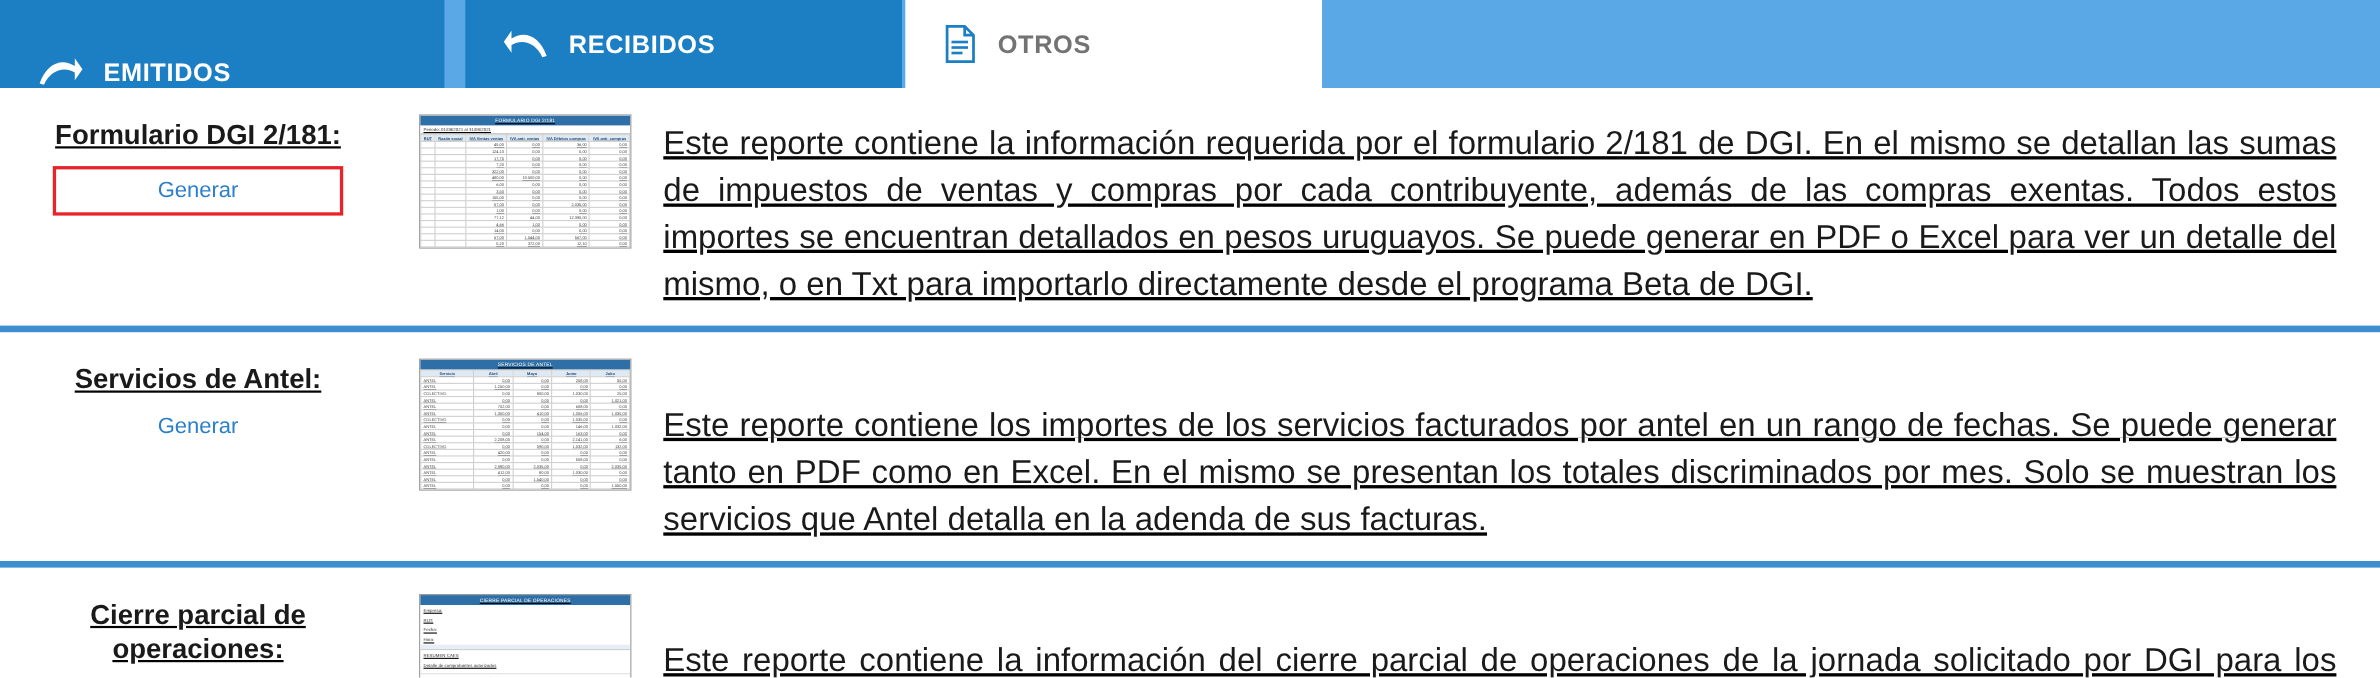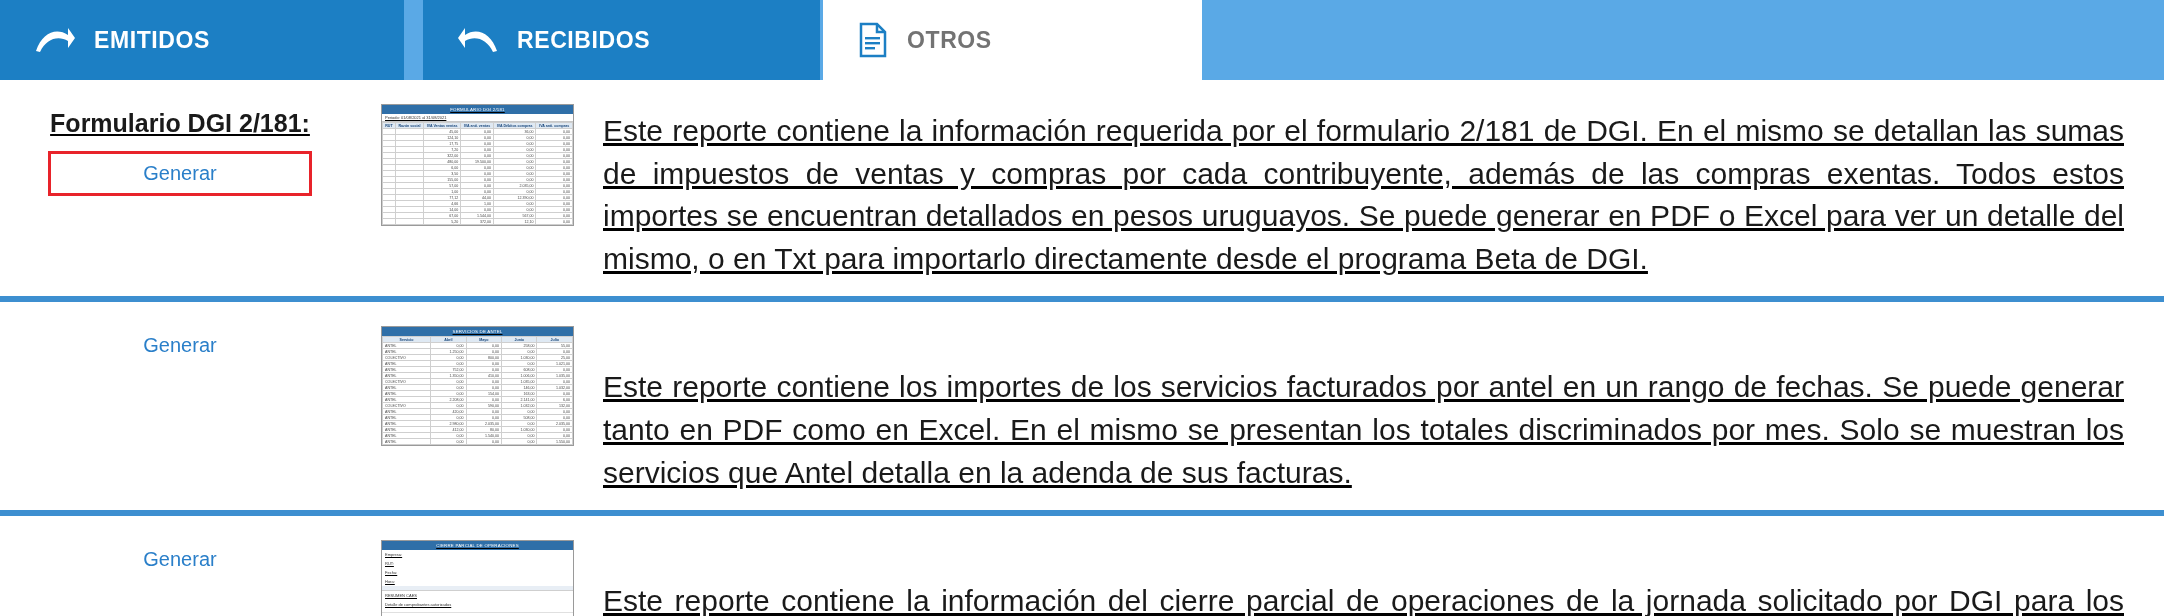--- a/index.html
+++ b/index.html
@@ -26,20 +26,21 @@
     gap: 18px;
     padding: 0 34px;
     height: 80px;
     cursor: pointer;
     user-select: none;
   }
   .tab-emitidos {
     width: 404px;
     background: #1c7fc4;
     color: #ffffff;
+    align-items: flex-end;
   }
   .tab-recibidos {
     width: 400px;
     background: #1c7fc4;
     color: #ffffff;
     border-left: 3px solid #5aa9e6;
     margin-left: 16px;
   }
   .tab-otros {
     width: 382px;
@@ -376,20 +377,21 @@
 
     <div class="row-desc-col">
       <div class="row-desc">Este reporte contiene la información requerida por el formulario 2/181 de DGI. En el mismo se detallan las sumas de impuestos de ventas y compras por cada contribuyente, además de las compras exentas. Todos estos importes se encuentran detallados en pesos uruguayos. Se puede generar en PDF o Excel para ver un detalle del mismo, o en Txt para importarlo directamente desde el programa Beta de DGI.</div>
     </div>
   </div>
 
   <div class="divider"></div>
 
   <div class="row">
     <div class="row-title-col">
+      <div class="row-title">Servicios de Antel:</div>
       <a class="generar-link" href="#">Generar</a>
     </div>
 
     <div class="row-thumb-col">
       <div class="thumb">
         <div class="thumb-head">SERVICIOS DE ANTEL</div>
         <table class="thumb-table">
           <tbody>
               <tr>
             <th>Servicio</th>
@@ -524,20 +526,21 @@
 
     <div class="row-desc-col">
       <div class="row-desc center-block">Este reporte contiene los importes de los servicios facturados por antel en un rango de fechas. Se puede generar tanto en PDF como en Excel. En el mismo se presentan los totales discriminados por mes. Solo se muestran los servicios que Antel detalla en la adenda de sus facturas.</div>
     </div>
   </div>
 
   <div class="divider"></div>
 
   <div class="row">
     <div class="row-title-col">
+      <div class="row-title">Cierre parcial de operaciones:</div>
       <a class="generar-link" href="#">Generar</a>
     </div>
 
     <div class="row-thumb-col">
       <div class="thumb">
         <div class="thumb-head">CIERRE PARCIAL DE OPERACIONES</div>
         <div class="thumb-block"><span>Empresa:</span></div>
         <div class="thumb-block"><span>RUT:</span></div>
         <div class="thumb-block"><span>Fecha:</span></div>
         <div class="thumb-block"><span>Hora:</span></div>

